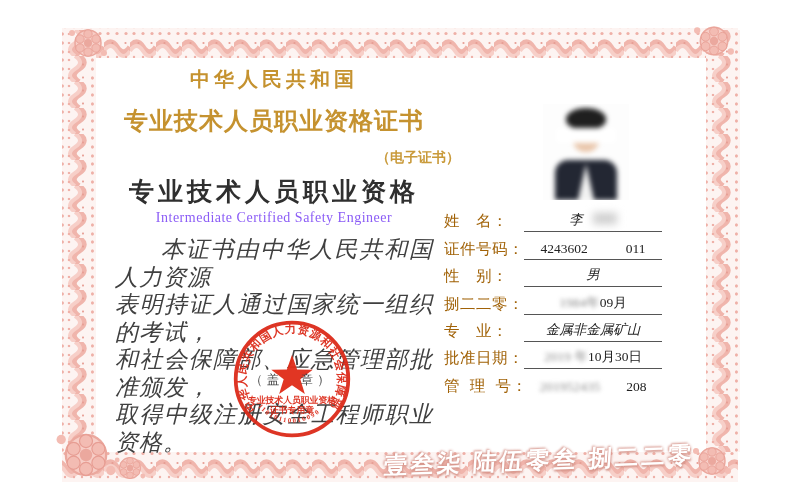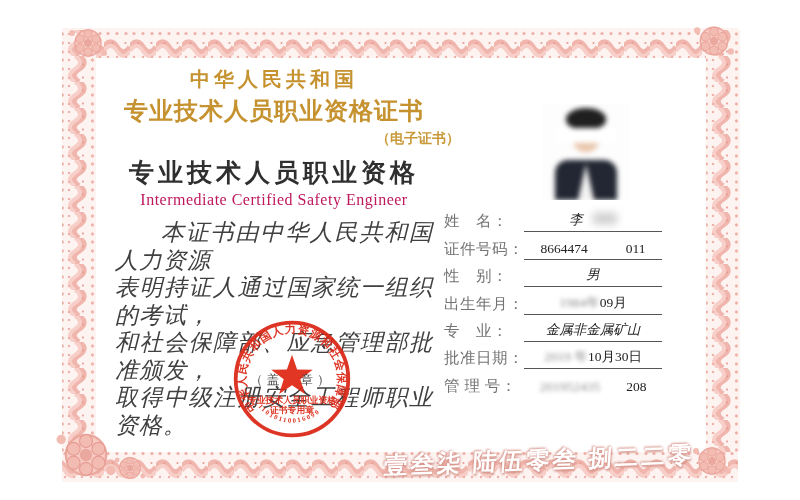--- a/index.html
+++ b/index.html
@@ -2,41 +2,41 @@
 <html><head>
 <meta charset="utf-8">
 <style>
   html,body{margin:0;padding:0;background:#e9e9e9;}
   .page{position:relative;width:800px;height:500px;background:#ffffff;overflow:hidden;
         font-family:"Liberation Serif", serif;}
 
   
   .leftcol{position:absolute;left:88px;top:60px;width:372px;text-align:center;}
   .t-country{font-size:20px;font-weight:bold;color:#c5922f;letter-spacing:4px;margin:6px 0 0;}
-  .t-title{font-size:24px;font-weight:bold;color:#c5922f;letter-spacing:1px;margin:2px 0;}
+  .t-title{font-size:24px;font-weight:bold;color:#c5922f;letter-spacing:1px;margin:12px 0;}
   .t-sub{font-size:14px;font-weight:bold;color:#c99a3a;margin:3px 0 8px;text-align:right;}
   .t-cert{font-size:25px;font-weight:600;color:#2f2f2f;letter-spacing:4px;margin:6px 0 2px;}
-  .t-cert-en{font-size:16px;color:#be185d;letter-spacing:0.5px;margin:0 0 10px;}
+  .t-cert-en{font-size:14px;color:#8b5cf6;letter-spacing:0.5px;margin:0 0 10px;}
   .para{width:318px;margin:8px auto 0;text-align:justify;font-style:italic;
         font-size:23px;line-height:27.5px;color:#404040;letter-spacing:1px;}
   .para .ln1{text-indent:2em;}
 
   
   .photo{position:absolute;left:543px;top:104px;width:86px;height:96px;background:#fdfdfd;overflow:hidden;}
   .photo .inner{position:absolute;inset:0;filter:blur(2.5px);}
   .photo .face{position:absolute;left:29px;top:14px;width:28px;height:34px;background:#e9c6ab;border-radius:45%;}
   .photo .hair{position:absolute;left:23px;top:4px;width:40px;height:22px;background:#1f1f1f;border-radius:50% 50% 46% 46%;}
   .photo .eyebar{position:absolute;left:13px;top:24px;width:60px;height:15px;background:#ffffff;}
   .photo .suit{position:absolute;left:12px;top:56px;width:62px;height:40px;background:#232733;border-radius:13px 13px 0 0;}
   .photo .shirt{position:absolute;left:35px;top:60px;width:16px;height:36px;background:#f2f2f2;
                 clip-path:polygon(50% 0,0 100%,100% 100%);}
 
   .fields{position:absolute;left:444px;top:205px;width:230px;}
   .frow{height:27.4px;display:flex;align-items:flex-end;white-space:nowrap;}
-  .flabel{display:inline-block;width:80px;font-size:15.5px;color:#737373;letter-spacing:0.5px;}
+  .flabel{display:inline-block;width:80px;font-size:15.5px;color:#a16207;letter-spacing:0.5px;font-family:Liberation Mono, monospace;}
   .fval{display:inline-flex;justify-content:center;align-items:baseline;width:138px;
         font-size:13.5px;color:#222;padding-bottom:2px;}
   .fval.ul{border-bottom:1.5px solid #555;}
   .kai{font-style:italic;}
   .blurred{filter:blur(2px);color:#8d8d8d;}
   .smudge{display:inline-block;width:24px;height:11px;margin-left:10px;background:#cccccc;filter:blur(4px);}
   .gapA{display:inline-block;width:38px;}
   .gapB{display:inline-block;width:26px;}
 
   
@@ -127,33 +127,33 @@
     <div class="frow">
       <span class="flabel">姓　名：</span>
       <span class="fval ul">
         <span class="kai">李</span>
           <span class="smudge"></span>
       </span>
     </div>
     <div class="frow">
       <span class="flabel">证件号码：</span>
       <span class="fval ul">
-        <span>8664474</span>
+        <span>4243602</span>
           <span class="gapA"></span>
           <span>011</span>
       </span>
     </div>
     <div class="frow">
       <span class="flabel">性　别：</span>
       <span class="fval ul">
         <span class="kai">男</span>
       </span>
     </div>
     <div class="frow">
-      <span class="flabel">出生年月：</span>
+      <span class="flabel">捌二二零：</span>
       <span class="fval ul">
         <span class="blurred">1984年</span>
           <span>09月</span>
       </span>
     </div>
     <div class="frow">
       <span class="flabel">专　业：</span>
       <span class="fval ul">
         <span class="kai">金属非金属矿山</span>
       </span>

